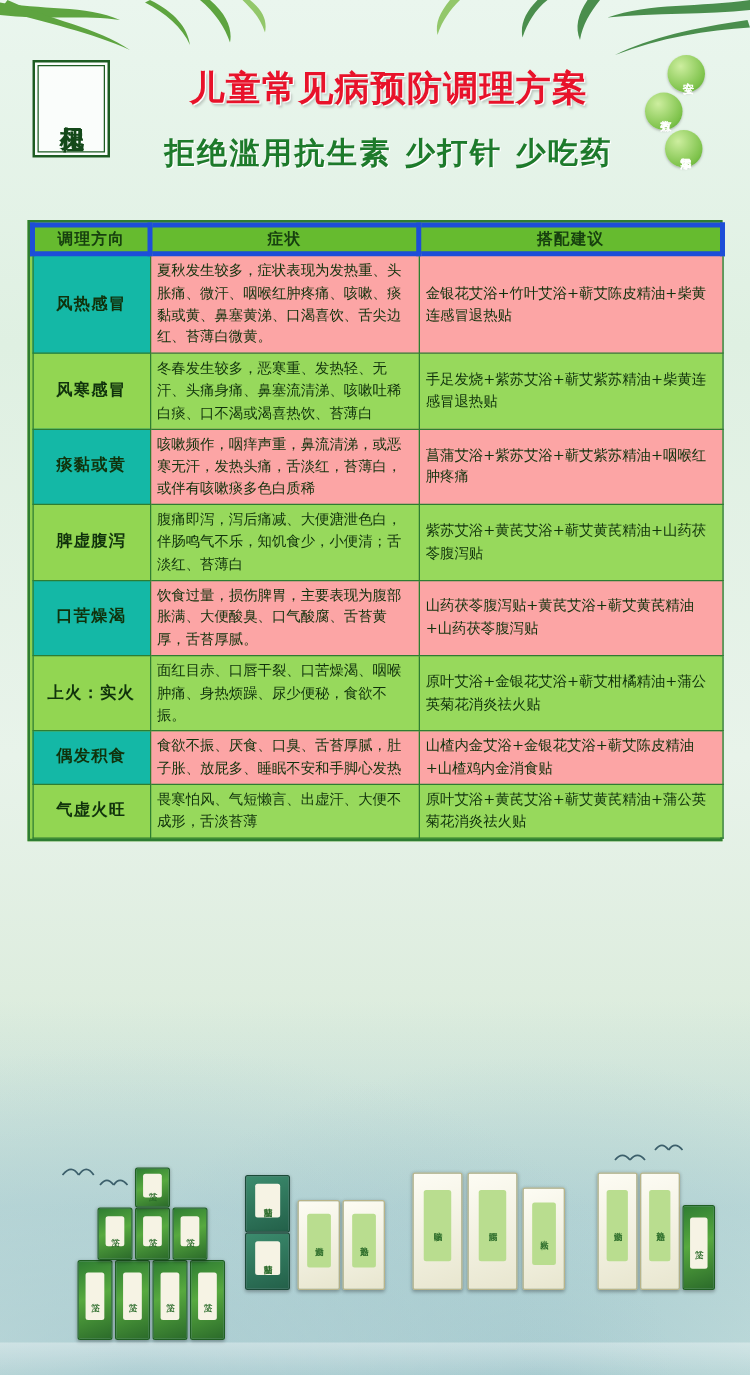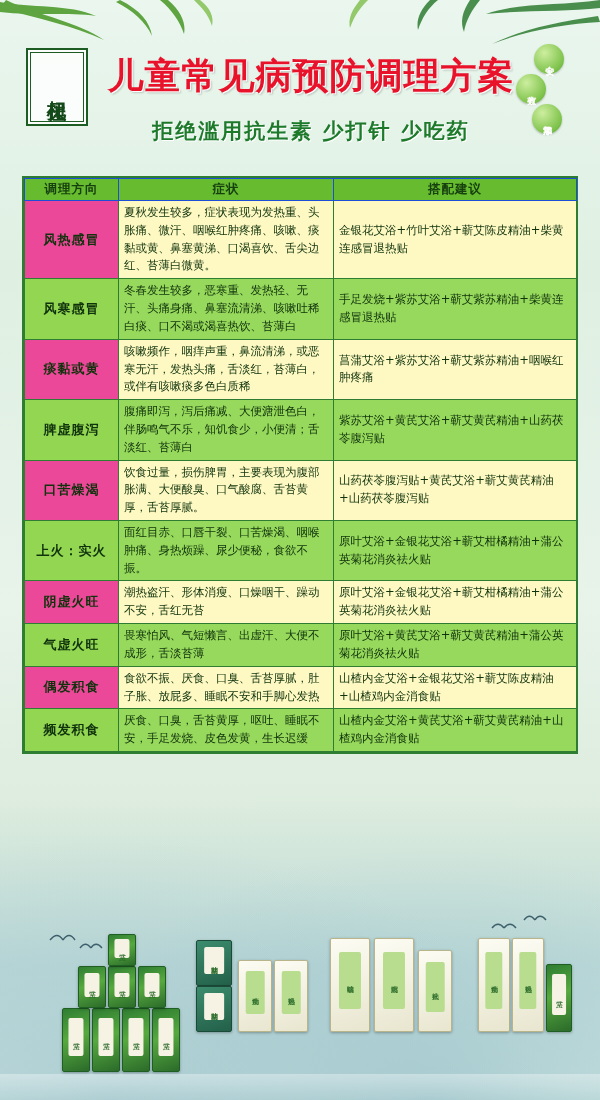--- a/index.html
+++ b/index.html
@@ -35,28 +35,28 @@
   }
   .logo-inner{
     width:54px;height:70px;border:1px solid #1d5c22;
     display:flex;align-items:center;justify-content:center;
     color:#14491a; font-size:19px; line-height:1.0;
     writing-mode:vertical-rl; letter-spacing:1px;
     font-family:"DejaVu Serif", serif; font-weight:bold;
   }
   .title-wrap{ position:absolute; left:96px; top:52px; width:430px; }
   .main-title{
-    font-size:36px; font-weight:bold; color:#e8122a;
+    font-size:28px; font-weight:bold; color:#e8122a;
     letter-spacing:1px; text-align:center;
     text-shadow:1px 1px 0 #fff, 2px 2px 2px rgba(0,0,0,.18);
     font-family:"DejaVu Sans", sans-serif;
     white-space:nowrap;
   }
   .sub-title{
-    margin-top:16px; text-align:center; font-size:21px; font-weight:bold;
+    margin-top:16px; text-align:center; font-size:24px; font-weight:bold;
     color:#1d7a2b; letter-spacing:2px; white-space:nowrap;
     text-shadow:1px 1px 0 #fff;
   }
   .badges{ position:absolute; right:14px; top:44px; width:76px; height:96px; }
   .badge{
     position:absolute; width:30px; height:30px; border-radius:50%;
     background:radial-gradient(circle at 35% 30%, #cdee9f, #7dc24a 70%, #4b9a2c);
     color:#fff; font-size:9px; font-weight:bold; line-height:1.05;
     display:flex; align-items:center; justify-content:center; text-align:center;
     box-shadow:0 1px 2px rgba(0,0,0,.25);
@@ -68,29 +68,29 @@
 
   
   .table-wrap{
     position:relative; z-index:3; margin:4px 22px 0 22px;
     border:2px solid #2e7d32; background:#8fd14f;
   }
   table{ width:100%; border-collapse:collapse; table-layout:fixed; }
   col.c1{ width:94px; } col.c2{ width:215px; } col.c3{ width:243px; }
   th{
     background:#66bb2f; color:#17400f; font-size:12.5px; font-weight:bold;
-    border:1px solid #1d4ed8; height:22px; letter-spacing:1px;
+    border:4px solid #1d4ed8; height:22px; letter-spacing:1px;
   }
   td{
     border:1px solid #2e7d32; font-size:11.5px; color:#10320c;
     vertical-align:middle; padding:3px 5px; line-height:1.55;
-    background:#fef9c3;
+    background:#fca5a5;
   }
   td.dir{
-    text-align:center; font-weight:bold; font-size:13px; background:#ec4899;
+    text-align:center; font-weight:bold; font-size:13px; background:#14b8a6;
     letter-spacing:1px;
   }
   tr:nth-child(even) td{ background:#97d95c; }
   tr:nth-child(even) td.dir{ background:#92d652; }
 
   
   .shelf{ position:absolute; left:0; bottom:0; width:600px; height:180px; z-index:3; }
   .box{
     position:absolute; border:1px solid #1f5f23; border-radius:2px;
     background:linear-gradient(160deg,#2f7d32 0%, #57a93f 45%, #2b6b2a 100%);
@@ -209,39 +209,29 @@
           <td class="dir">口苦燥渴</td>
           <td>饮食过量，损伤脾胃，主要表现为腹部胀满、大便酸臭、口气酸腐、舌苔黄厚，舌苔厚腻。</td>
           <td>山药茯苓腹泻贴+黄芪艾浴+蕲艾黄芪精油+山药茯苓腹泻贴</td>
         </tr>
         <tr>
           <td class="dir">上火：实火</td>
           <td>面红目赤、口唇干裂、口苦燥渴、咽喉肿痛、身热烦躁、尿少便秘，食欲不振。</td>
           <td>原叶艾浴+金银花艾浴+蕲艾柑橘精油+蒲公英菊花消炎祛火贴</td>
         </tr>
         <tr>
-          <td class="dir">阴虚火旺</td>
-          <td>潮热盗汗、形体消瘦、口燥咽干、躁动不安，舌红无苔</td>
-          <td>原叶艾浴+金银花艾浴+蕲艾柑橘精油+蒲公英菊花消炎祛火贴</td>
+          <td class="dir">偶发积食</td>
+          <td>食欲不振、厌食、口臭、舌苔厚腻，肚子胀、放屁多、睡眠不安和手脚心发热</td>
+          <td>山楂内金艾浴+金银花艾浴+蕲艾陈皮精油+山楂鸡内金消食贴</td>
         </tr>
         <tr>
           <td class="dir">气虚火旺</td>
           <td>畏寒怕风、气短懒言、出虚汗、大便不成形，舌淡苔薄</td>
           <td>原叶艾浴+黄芪艾浴+蕲艾黄芪精油+蒲公英菊花消炎祛火贴</td>
         </tr>
-        <tr>
-          <td class="dir">偶发积食</td>
-          <td>食欲不振、厌食、口臭、舌苔厚腻，肚子胀、放屁多、睡眠不安和手脚心发热</td>
-          <td>山楂内金艾浴+金银花艾浴+蕲艾陈皮精油+山楂鸡内金消食贴</td>
-        </tr>
-        <tr>
-          <td class="dir">频发积食</td>
-          <td>厌食、口臭，舌苔黄厚，呕吐、睡眠不安，手足发烧、皮色发黄，生长迟缓</td>
-          <td>山楂内金艾浴+黄芪艾浴+蕲艾黄芪精油+山楂鸡内金消食贴</td>
-        </tr>
       </tbody>
   </table>
 </div>
 
 <div class="shelf">
 
   <div class="box" style="left:62px; top:88px; width:28px; height:64px;">
       <div class="strip">
         <span>艾浴</span>
       </div>

